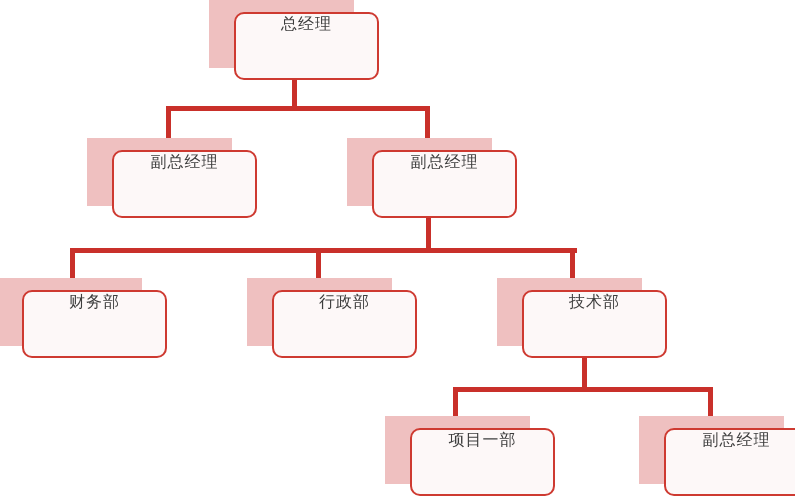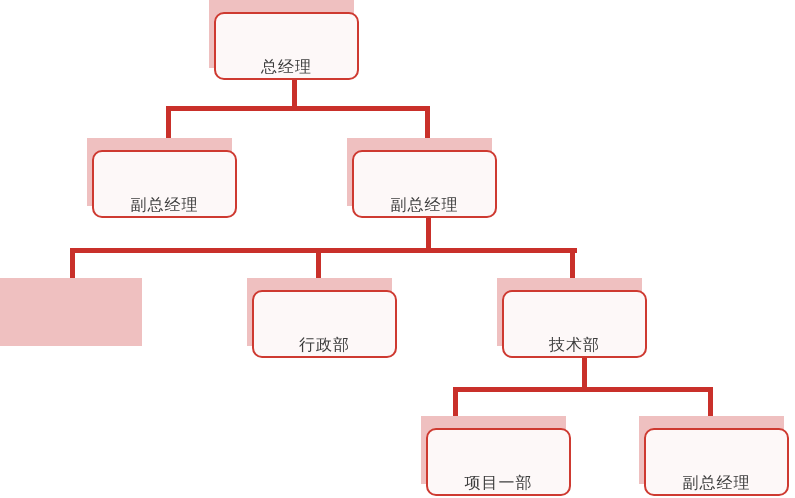--- a/index.html
+++ b/index.html
@@ -4,33 +4,33 @@
 <style>
   html,body{margin:0;padding:0;background:#ffffff;}
   .canvas{
     position:relative;width:795px;height:498px;background:#ffffff;
     overflow:hidden;font-family:"DejaVu Sans","Liberation Sans",sans-serif;
   }
   .line{position:absolute;background:#c9302a;}
   .node{position:absolute;width:158px;height:80px;}
   .shadow{position:absolute;left:0;top:0;width:145px;height:68px;background:#efc0c0;}
   .box{
-    position:absolute;left:5px;top:12px;width:145px;height:68px;
+    position:absolute;left:25px;top:12px;width:145px;height:68px;
     box-sizing:border-box;background:#fdf8f8;border:2px solid #ce3a31;border-radius:10px;
-    display:flex;align-items:flex-end;justify-content:center;
+    display:flex;align-items:flex-start;justify-content:center;
   }
   .label{font-size:16px;color:#3d3d3d;letter-spacing:1px;white-space:nowrap;}
   
   .n1{left:209px;top:0;}
   .n2{left:87px;top:138px;}
   .n3{left:347px;top:138px;}
   .n4{left:-3px;top:278px;}
   .n5{left:247px;top:278px;}
   .n6{left:497px;top:278px;}
-  .n7{left:385px;top:416px;margin-left:36px;}
+  .n7{left:385px;top:416px;}
   .n8{left:639px;top:416px;}
   
   .l1v {left:292px;top:78px;width:5px;height:33px;}
   .l1h {left:166px;top:106px;width:264px;height:5px;}
   .l1d1{left:166px;top:106px;width:5px;height:34px;}
   .l1d2{left:425px;top:106px;width:5px;height:34px;}
   
   .l2v {left:426px;top:216px;width:5px;height:37px;}
   .l2h {left:70px;top:248px;width:507px;height:5px;}
   .l2d1{left:70px;top:248px;width:5px;height:32px;}
@@ -79,20 +79,23 @@
 
   <div class="node n3">
     <div class="shadow"></div>
     <div class="box">
       <span class="label">副总经理</span>
     </div>
   </div>
 
   <div class="node n4">
     <div class="shadow"></div>
+    <div class="box">
+      <span class="label">财务部</span>
+    </div>
   </div>
 
   <div class="node n6">
     <div class="shadow"></div>
     <div class="box">
       <span class="label">技术部</span>
     </div>
   </div>
 
   <div class="node n5">

